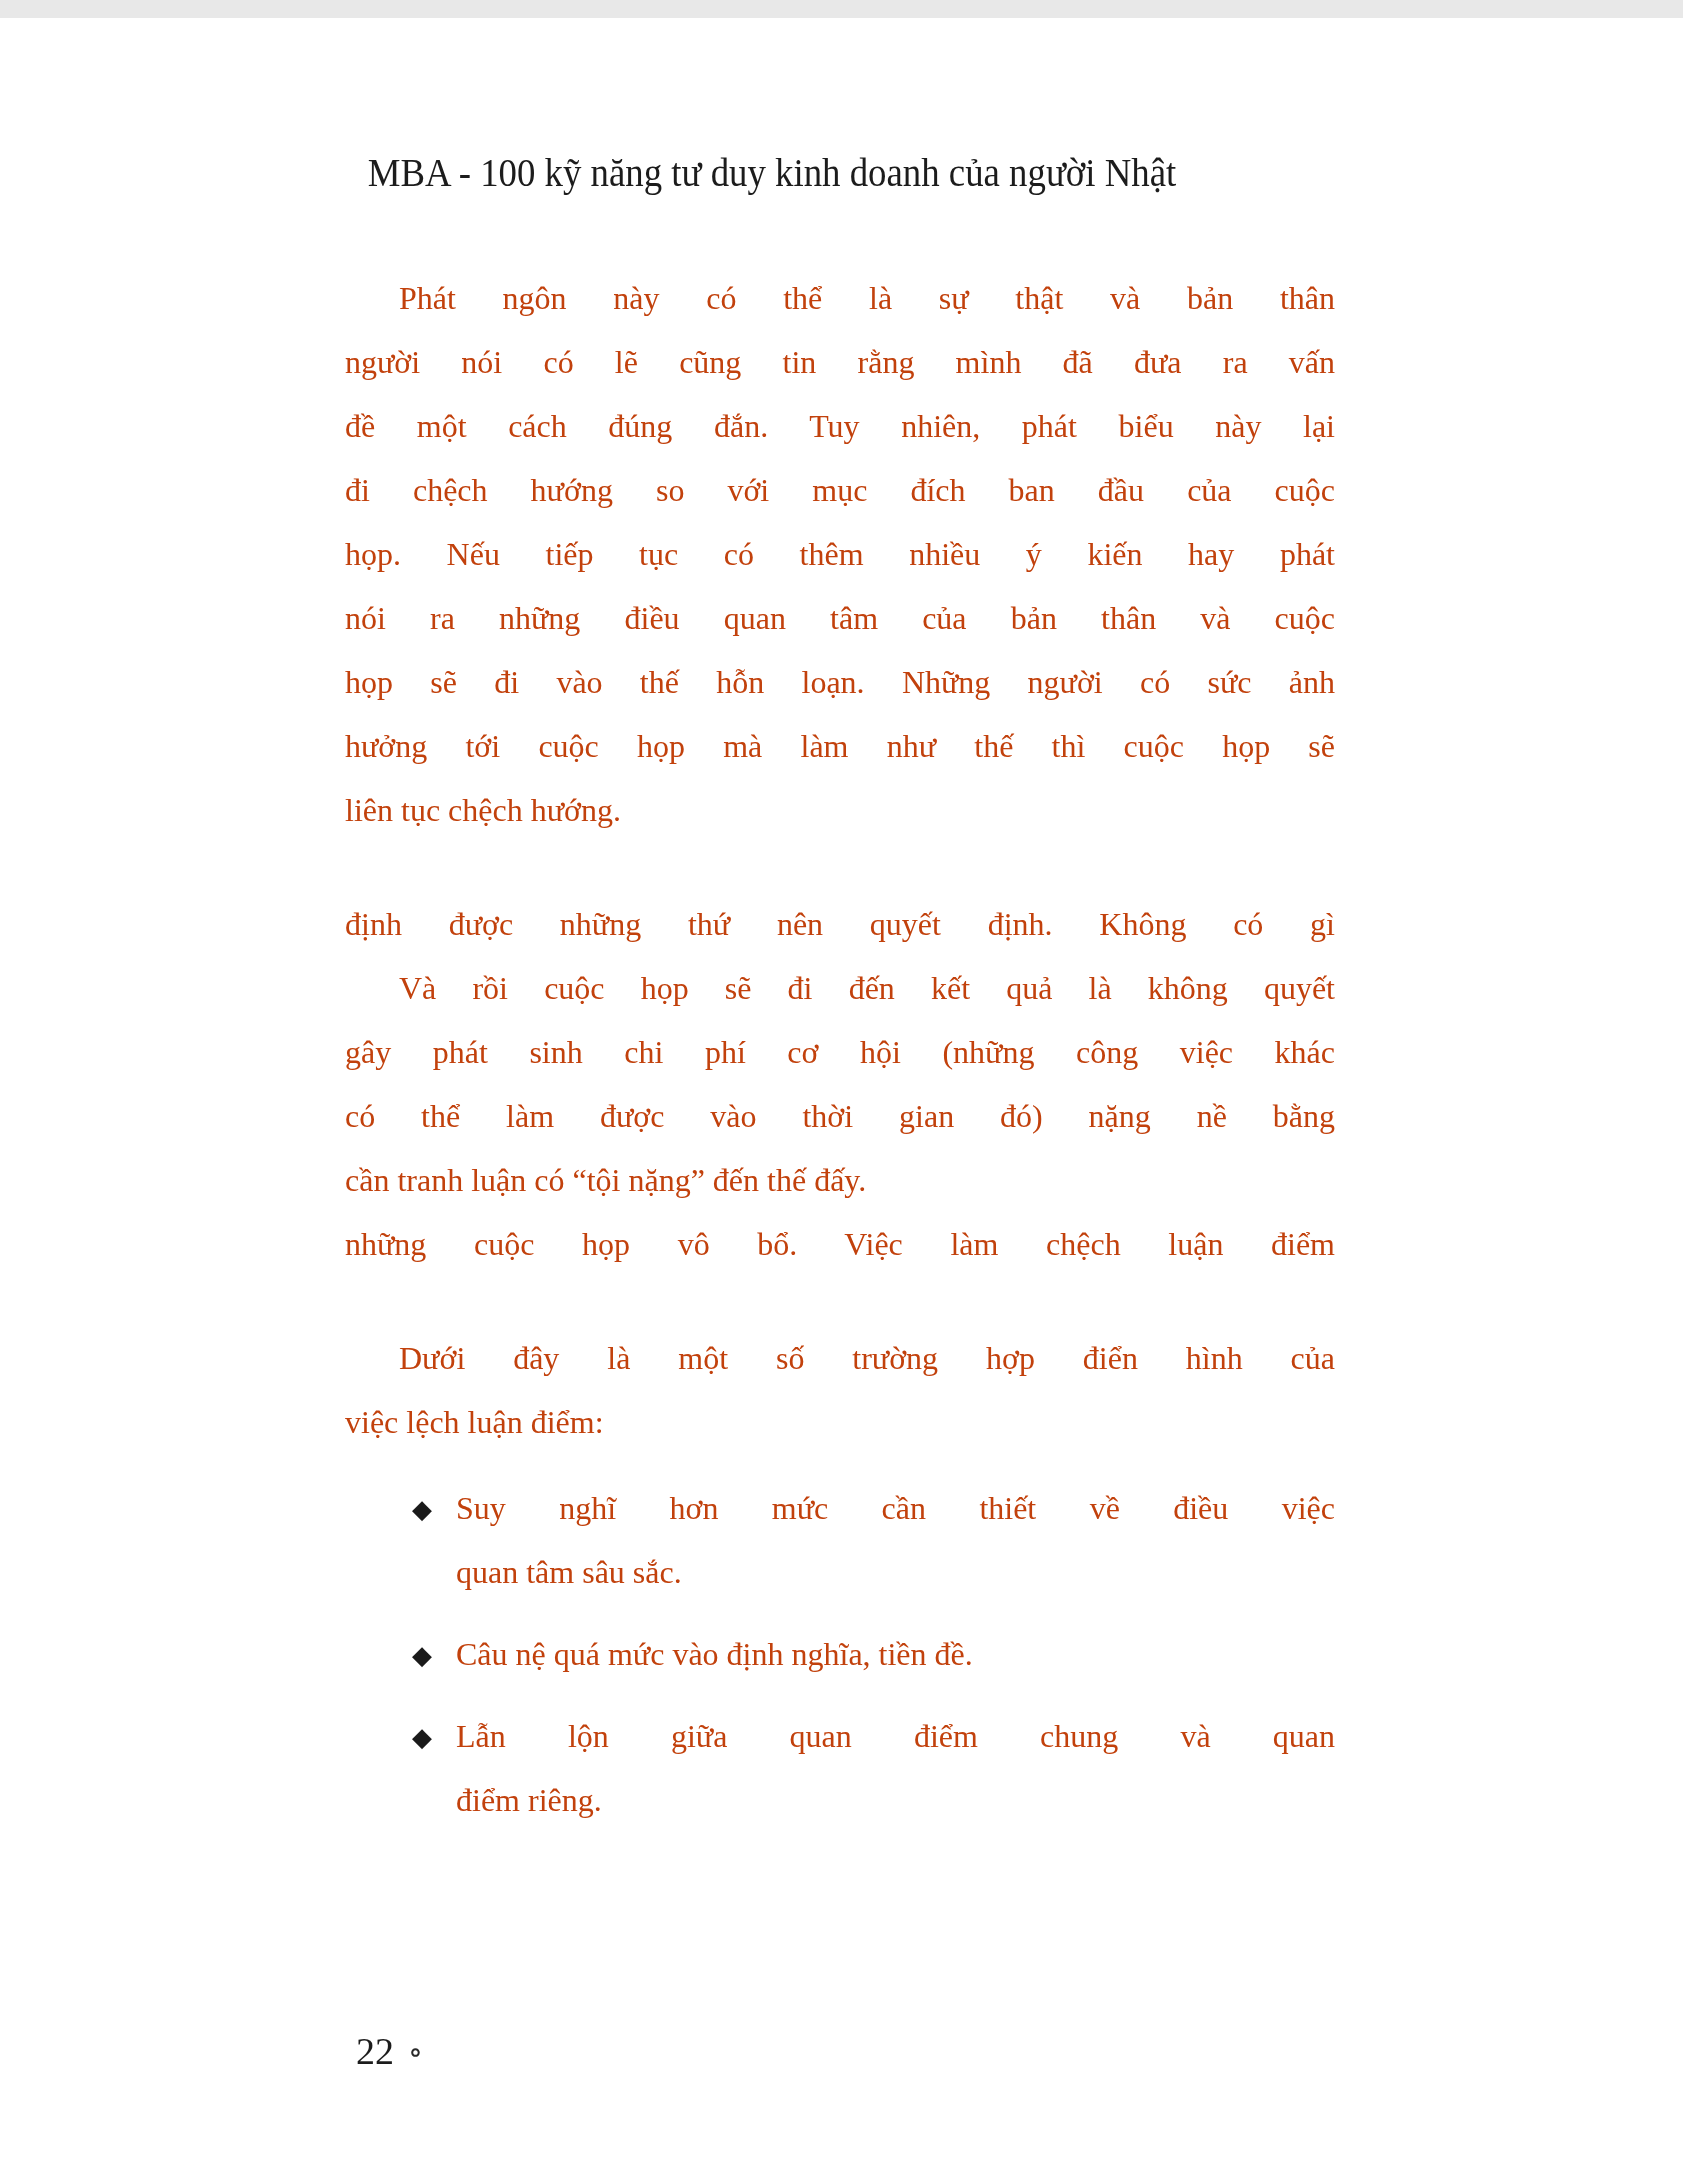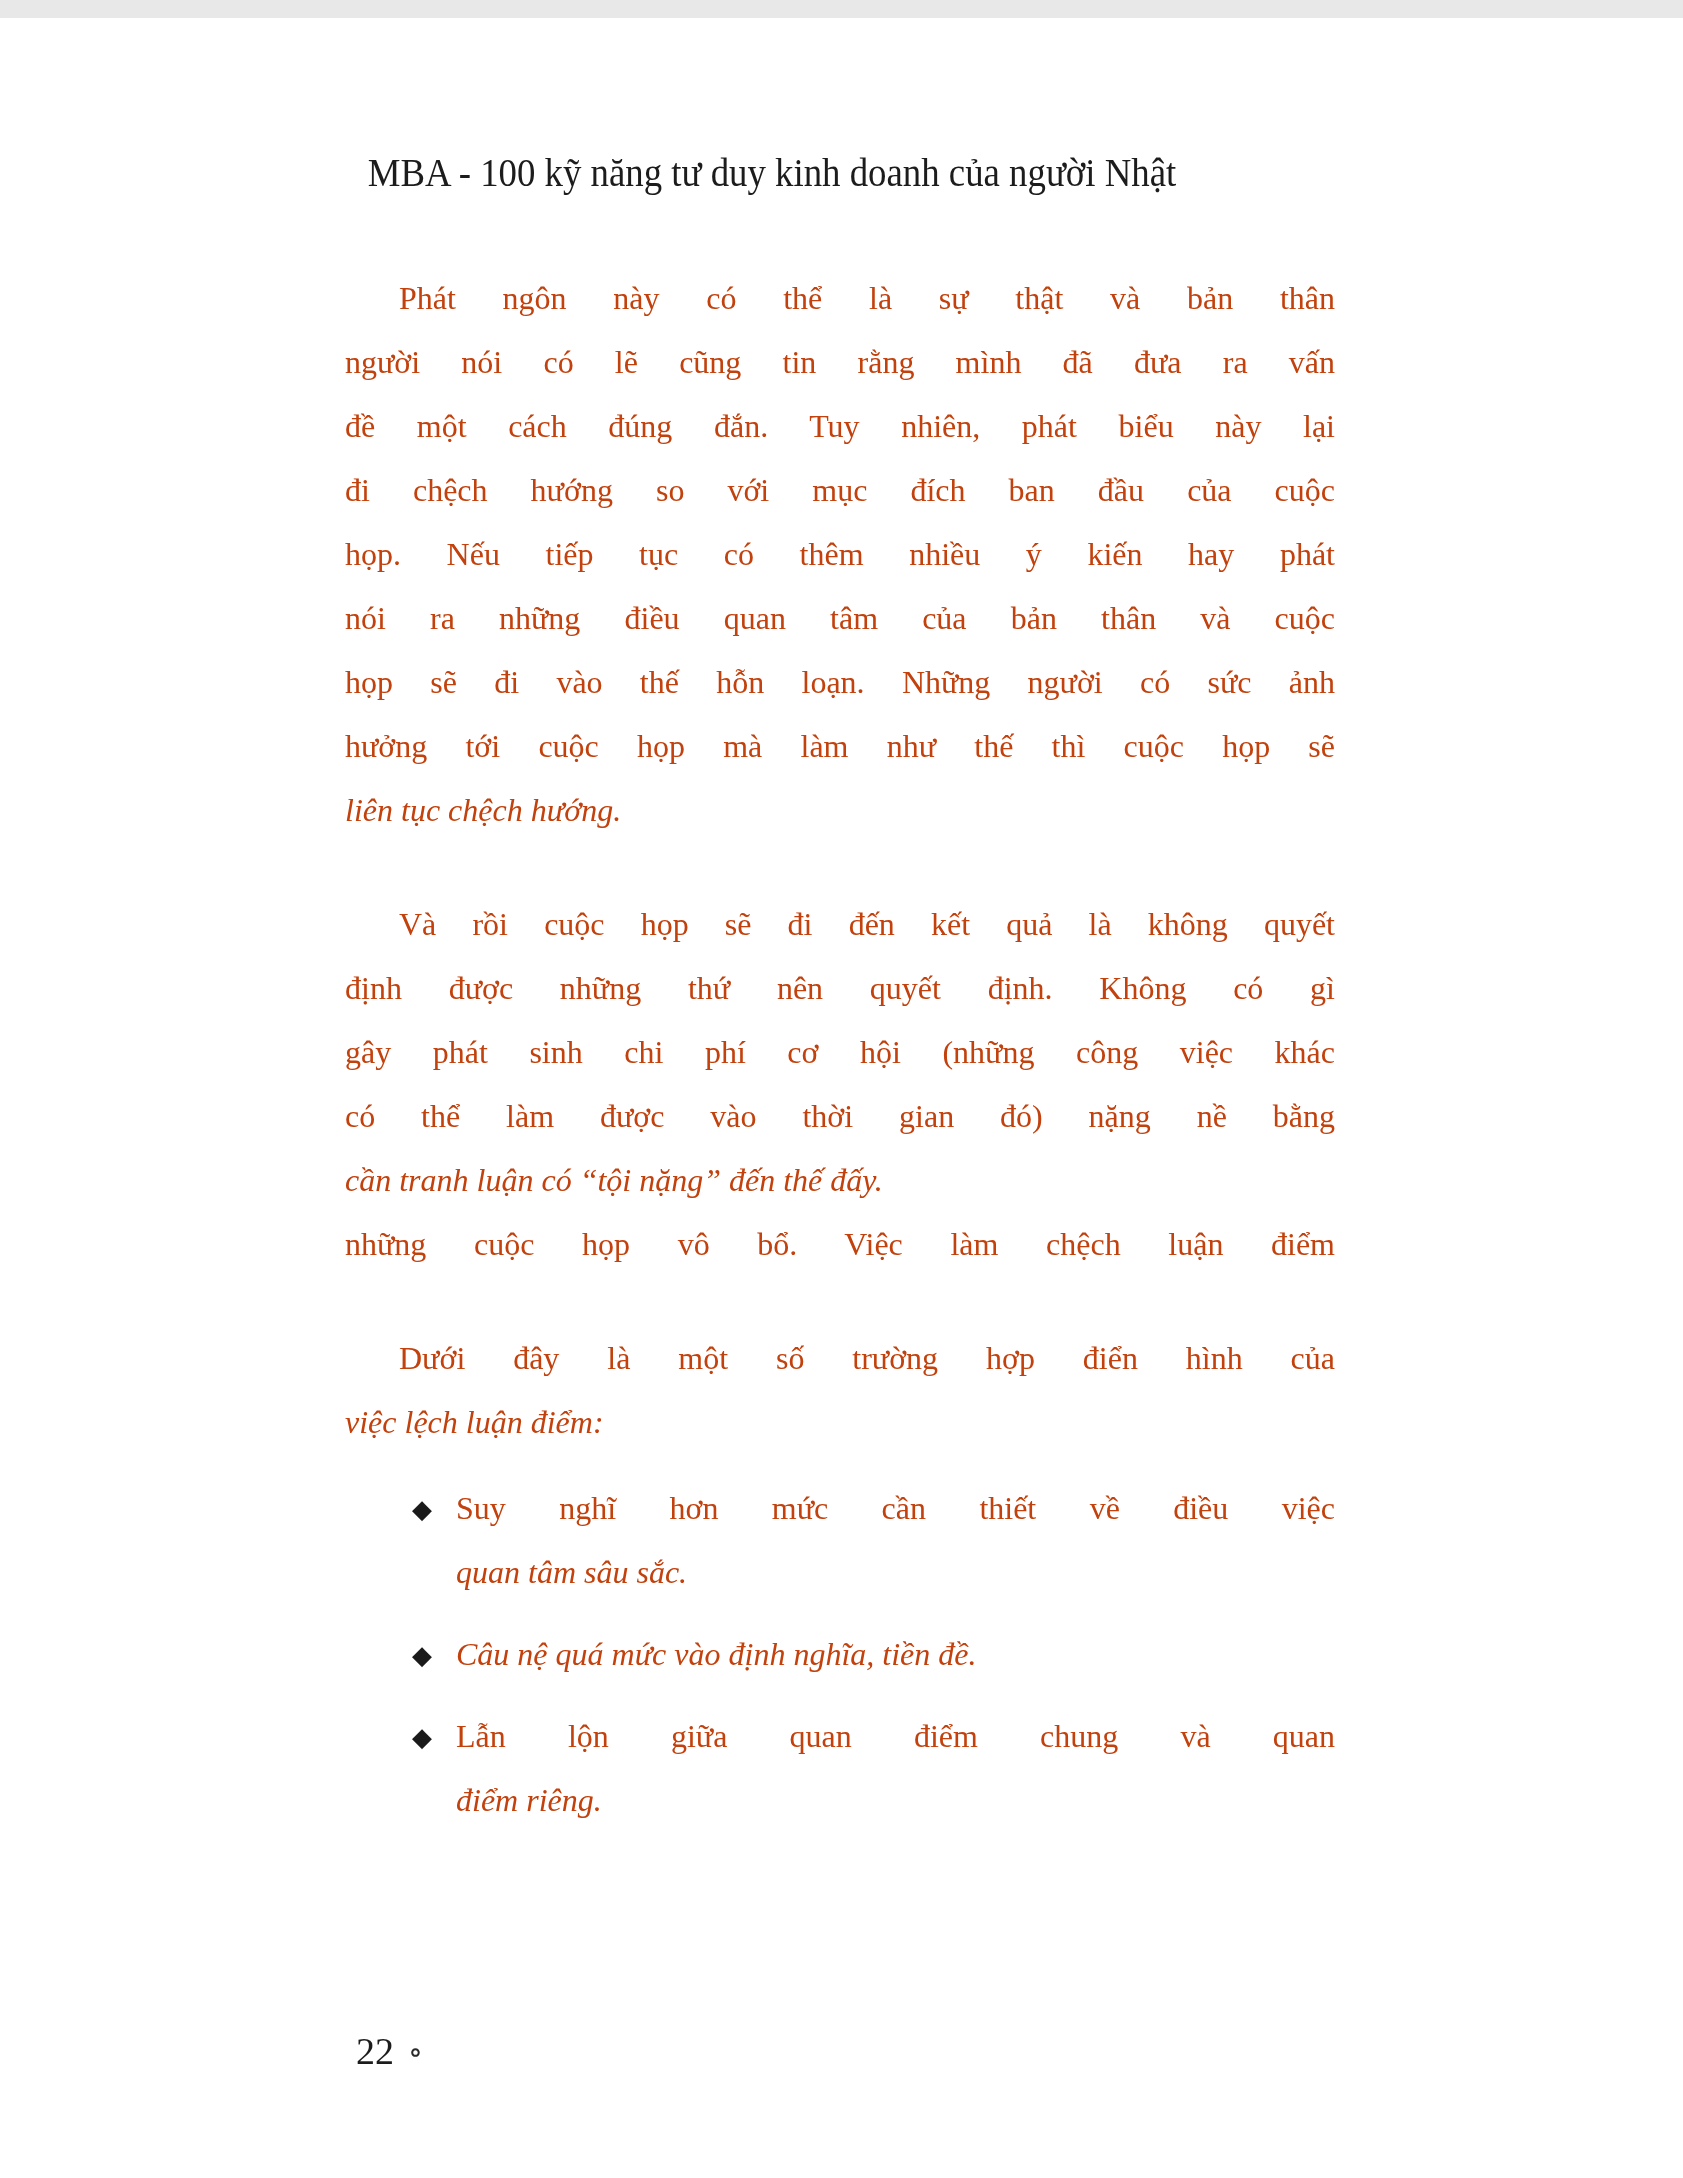--- a/index.html
+++ b/index.html
@@ -39,21 +39,21 @@
   .paragraph { margin: 0 0 0 0; }
   .paragraph + .paragraph { margin-top: 50px; }
   .line {
     font-size: 32px;
     line-height: 64px;
     text-align: justify;
     text-align-last: justify;
     color: #c2410c;
   }
   .paragraph > .line.first { padding-left: 54px; }
-  .line.last { text-align-last: left; font-style: italic; }
+  .line.last { text-align-last: left; }
   .bullet-list { margin-top: 22px; }
   .bullet-item {
     position: relative;
     padding-left: 111px;
   }
   .bullet-item + .bullet-item { margin-top: 18px; }
   .bullet-marker {
     position: absolute;
     left: 67px;
     top: 2px;
@@ -91,22 +91,22 @@
           <div class="line">người nói có lẽ cũng tin rằng mình đã đưa ra vấn</div>
           <div class="line">đề một cách đúng đắn. Tuy nhiên, phát biểu này lại</div>
           <div class="line">đi chệch hướng so với mục đích ban đầu của cuộc</div>
           <div class="line">họp. Nếu tiếp tục có thêm nhiều ý kiến hay phát</div>
           <div class="line">nói ra những điều quan tâm của bản thân và cuộc</div>
           <div class="line">họp sẽ đi vào thế hỗn loạn. Những người có sức ảnh</div>
           <div class="line">hưởng tới cuộc họp mà làm như thế thì cuộc họp sẽ</div>
           <div class="line last">liên tục chệch hướng.</div>
         </div>
         <div class="paragraph">
+          <div class="line">định được những thứ nên quyết định. Không có gì</div>
           <div class="line first">Và rồi cuộc họp sẽ đi đến kết quả là không quyết</div>
-          <div class="line">định được những thứ nên quyết định. Không có gì</div>
           <div class="line">gây phát sinh chi phí cơ hội (những công việc khác</div>
           <div class="line">có thể làm được vào thời gian đó) nặng nề bằng</div>
           <div class="line last">cần tranh luận có “tội nặng” đến thế đấy.</div>
           <div class="line">những cuộc họp vô bổ. Việc làm chệch luận điểm</div>
         </div>
         <div class="paragraph">
           <div class="line first">Dưới đây là một số trường hợp điển hình của</div>
           <div class="line last">việc lệch luận điểm:</div>
         </div>
       </div>

